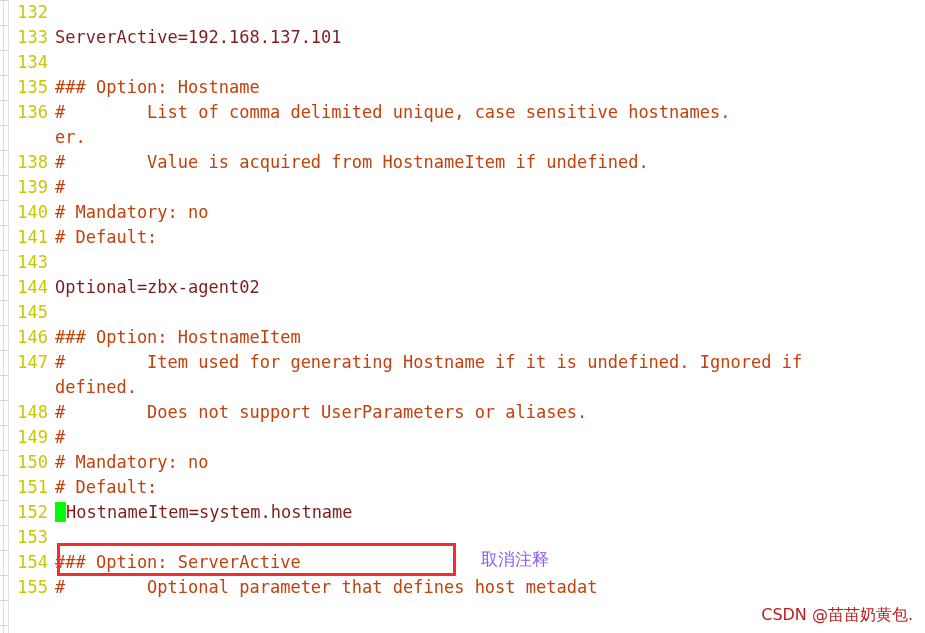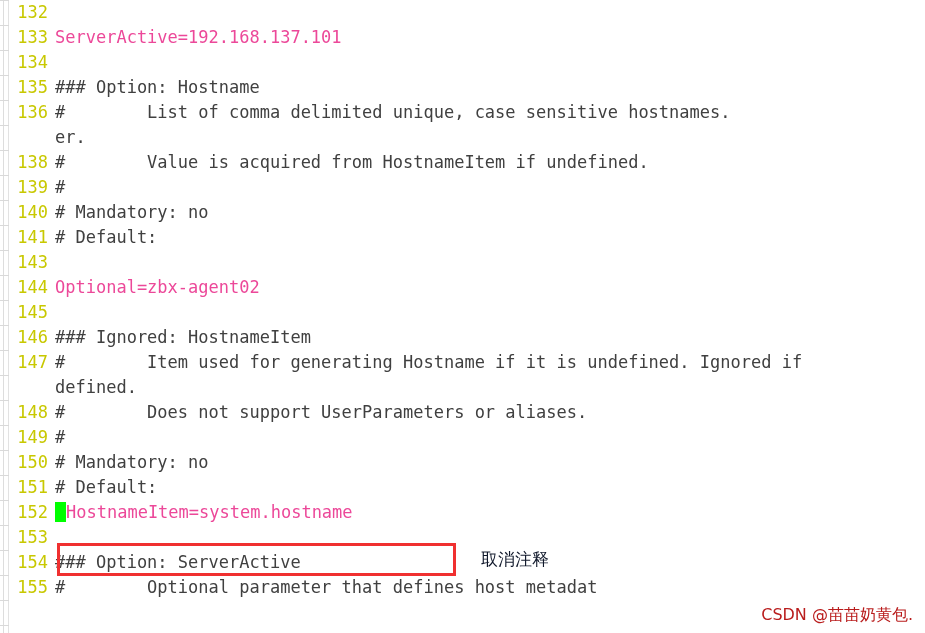--- a/index.html
+++ b/index.html
@@ -86,22 +86,22 @@
     overflow: visible;
   }
 
   .wrap-line {
     display: flex;
     height: 25px;
     line-height: 25px;
   }
   .wrap-line .lineno { color: transparent; }
 
-  .c-comment { color: #404040; }
-  .c-code    { color: #ec4899; }
+  .c-comment { color: #c2410c; }
+  .c-code    { color: #7f1d1d; }
   .c-blank   { color: transparent; }
 
   .cursor-block {
     display: inline-block;
     width: 11px;
     height: 20px;
     background: #00ff00;
     vertical-align: -4px;
   }
 
@@ -115,21 +115,21 @@
     border: 3px solid #f03030;
     box-sizing: border-box;
     background: transparent;
     pointer-events: none;
   }
 
   .annot-label {
     position: absolute;
     left: 481px;
     top: 548px;
-    color: #0f172a;
+    color: #8b5cf6;
     font-size: 17px;
     font-family: "DejaVu Sans", "Liberation Sans", sans-serif;
     line-height: 22px;
     white-space: pre;
     text-align: center;
   }
 
   .watermark {
     position: absolute;
     right: 12px;
@@ -186,21 +186,21 @@
         <span class="lineno"></span>
         <span class="linetext c-comment">er.</span>
       </div>
       <div class="line"><span class="lineno">138</span><span class="linetext c-comment">#        Value is acquired from HostnameItem if undefined.</span></div>
       <div class="line"><span class="lineno">139</span><span class="linetext c-comment">#</span></div>
       <div class="line"><span class="lineno">140</span><span class="linetext c-comment"># Mandatory: no</span></div>
       <div class="line"><span class="lineno">141</span><span class="linetext c-comment"># Default:</span></div>
       <div class="line"><span class="lineno">143</span><span class="linetext c-blank"></span></div>
       <div class="line"><span class="lineno">144</span><span class="linetext c-code">Optional=zbx-agent02</span></div>
       <div class="line"><span class="lineno">145</span><span class="linetext c-blank"></span></div>
-      <div class="line"><span class="lineno">146</span><span class="linetext c-comment">### Ignored: HostnameItem</span></div>
+      <div class="line"><span class="lineno">146</span><span class="linetext c-comment">### Option: HostnameItem</span></div>
       <div class="line"><span class="lineno">147</span><span class="linetext c-comment">#        Item used for generating Hostname if it is undefined. Ignored if</span></div>
       <div class="wrap-line">
         <span class="lineno"></span>
         <span class="linetext c-comment">defined.</span>
       </div>
       <div class="line"><span class="lineno">148</span><span class="linetext c-comment">#        Does not support UserParameters or aliases.</span></div>
       <div class="line"><span class="lineno">149</span><span class="linetext c-comment">#</span></div>
       <div class="line"><span class="lineno">150</span><span class="linetext c-comment"># Mandatory: no</span></div>
       <div class="line"><span class="lineno">151</span><span class="linetext c-comment"># Default:</span></div>
       <div class="line"><span class="lineno">152</span><span class="linetext c-code"><span class="cursor-block"></span>HostnameItem=system.hostname</span></div>

